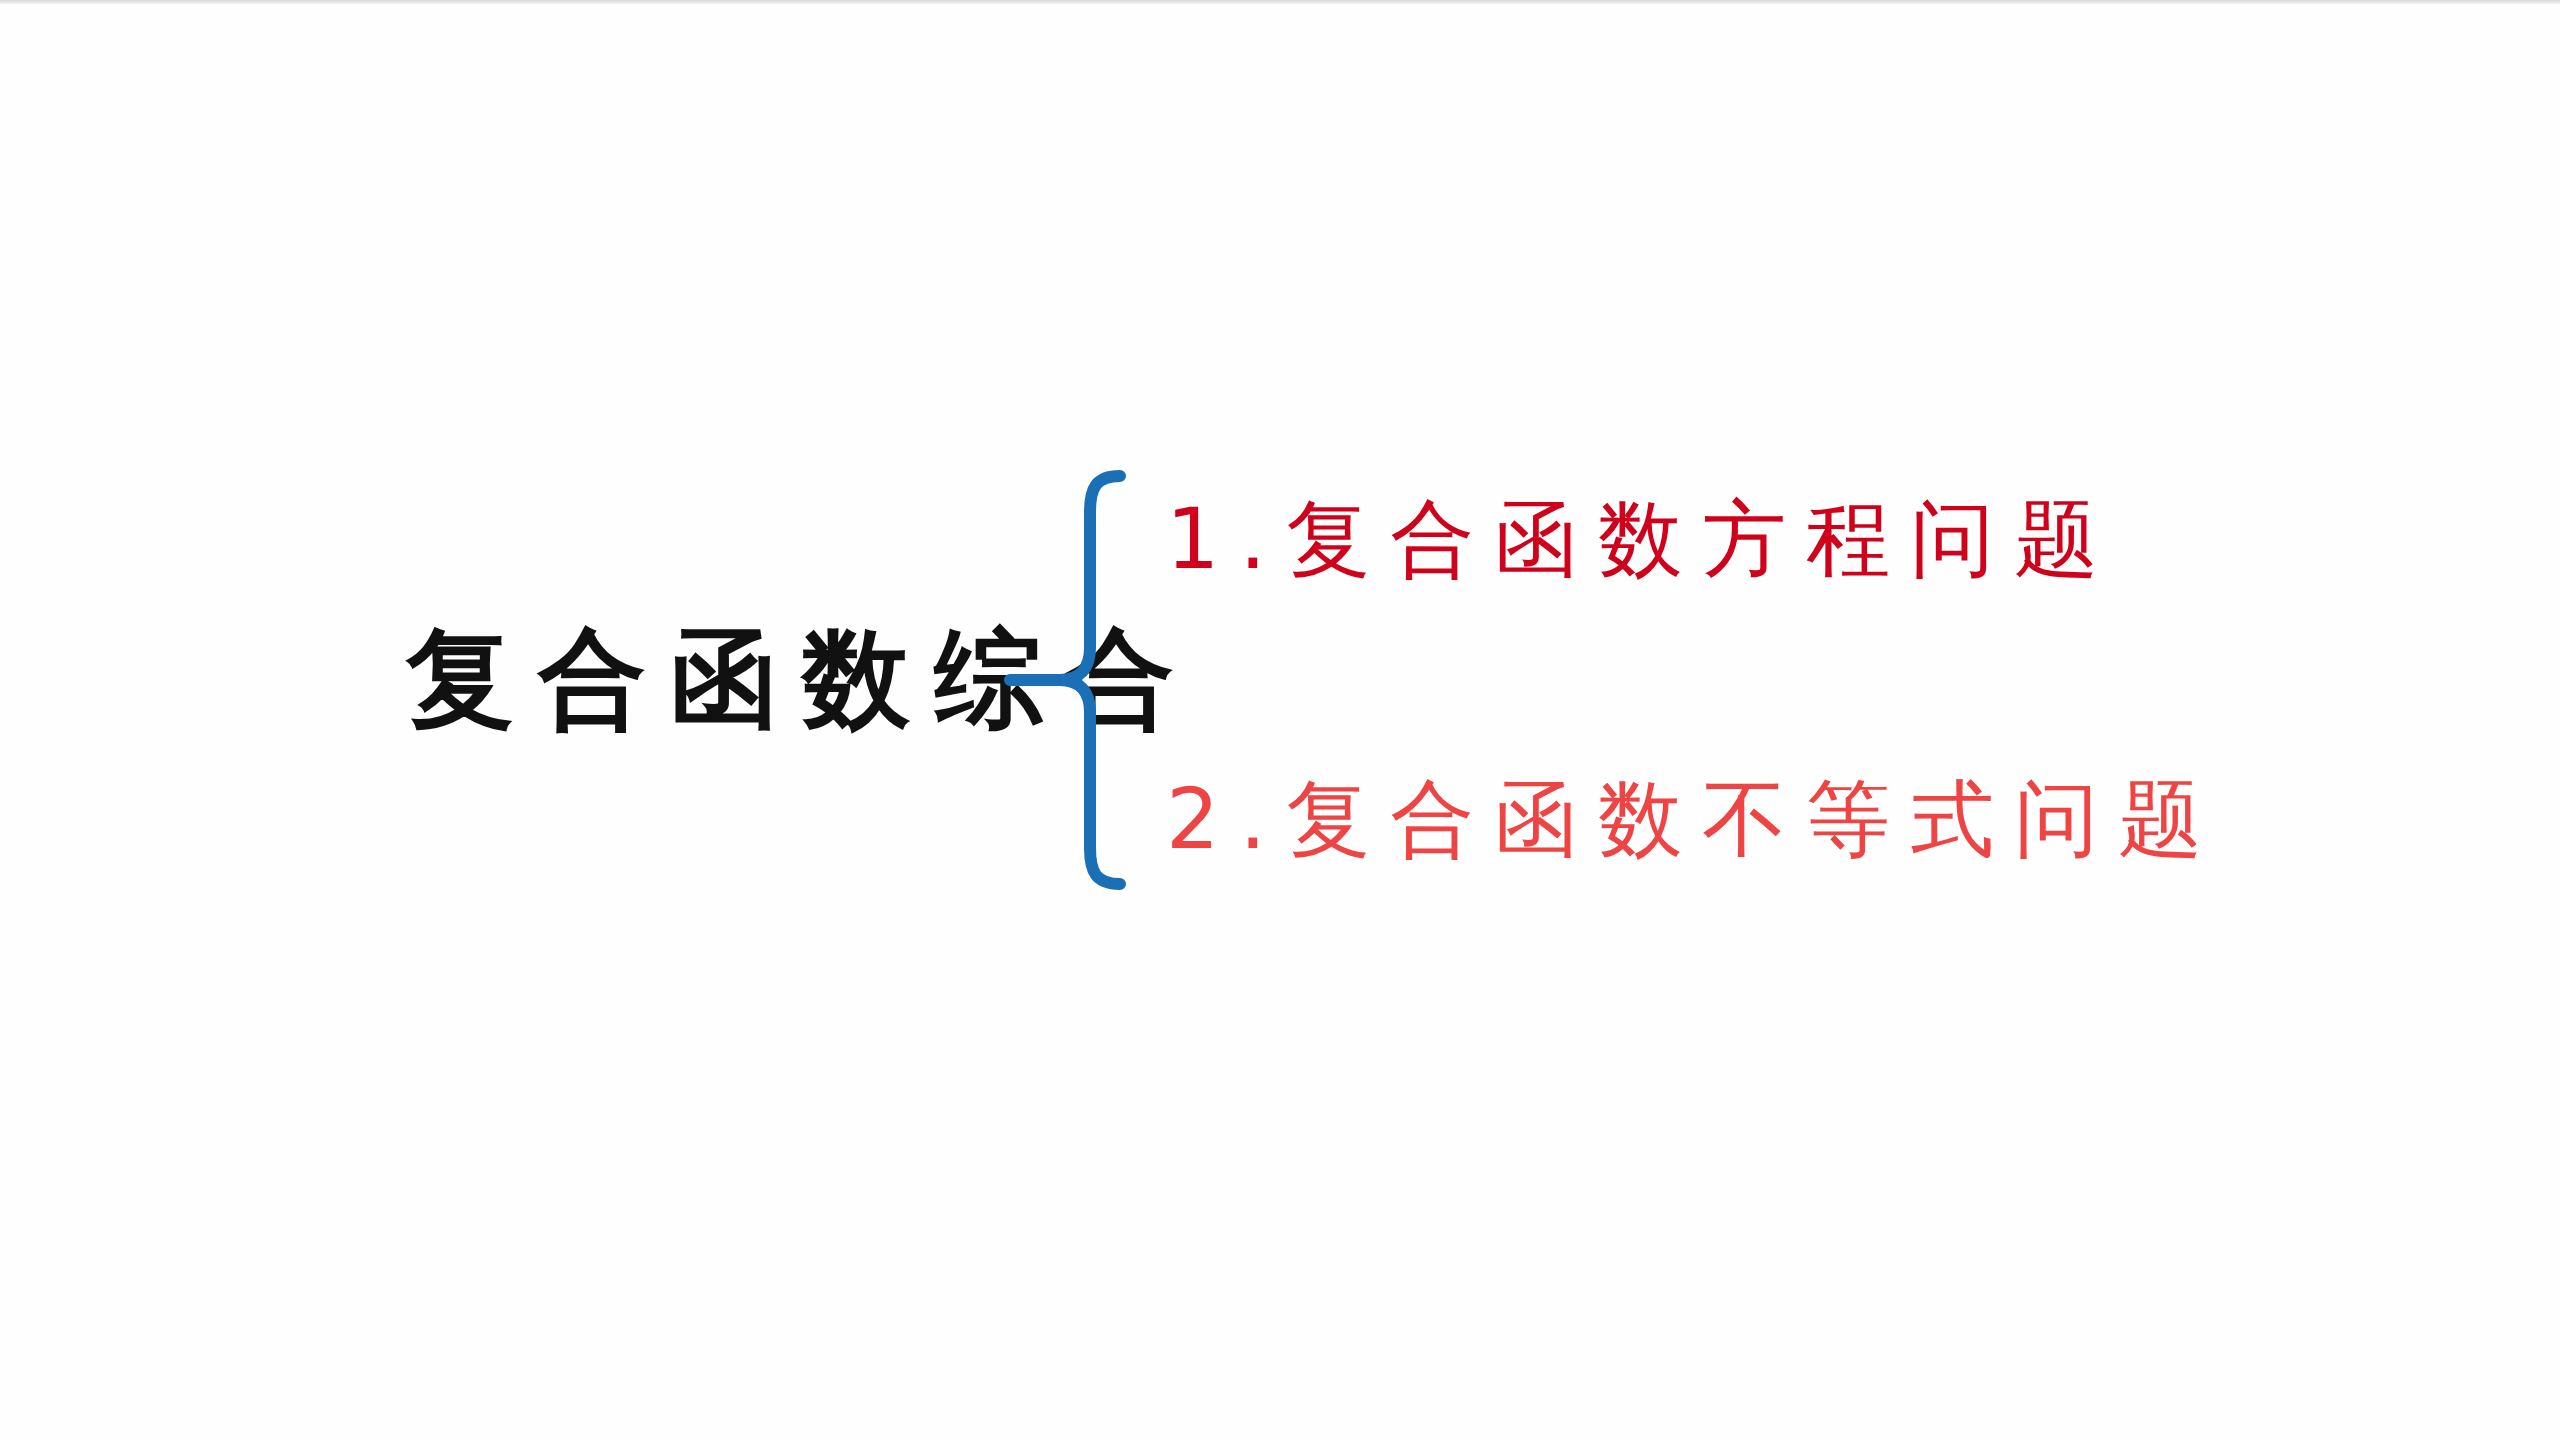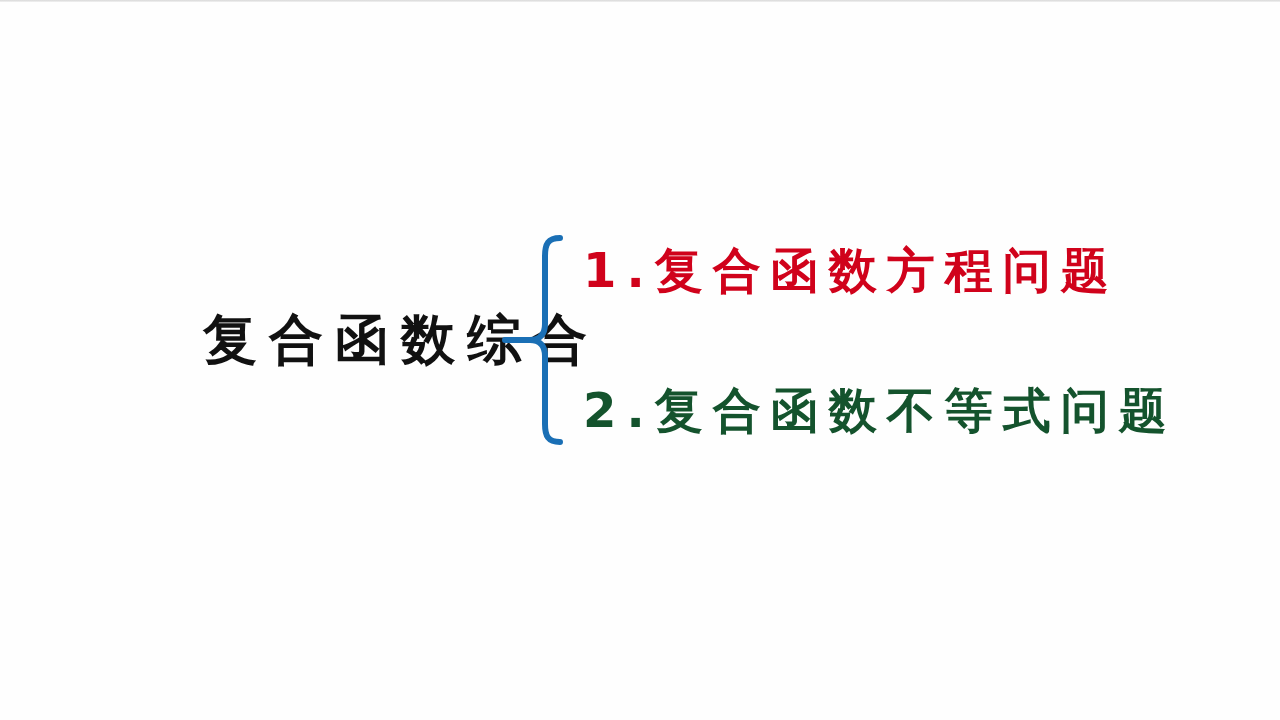--- a/index.html
+++ b/index.html
@@ -32,34 +32,34 @@
     .brace {
       position: absolute;
       left: 500px;
       top: 232px;
       width: 70px;
       height: 216px;
     }
     .branch {
       position: absolute;
       left: 583px;
-      font-size: 48px;
+      font-size: 42px;
       line-height: 52px;
       letter-spacing: 10px;
-      font-weight: bold;
+      font-weight: normal;
       white-space: nowrap;
     }
     .branch-1 { top: 244px; }
     .branch-2 { top: 384px; }
   </style>
 </head>
 <body style="background: rgb(254, 254, 254);">
 
 <div class="top-rule"></div>
 
 <div class="root-label" style="color: rgb(17, 17, 17);">复合函数综合</div>
 
 <svg class="brace" viewBox="0 0 70 216">
   <path id="brace-path" d="M60 6 C 48 6, 45 12, 45 24 L 45 92 C 45 102, 40 108, 30 108 L 5 108 M30 108 C 40 108, 45 114, 45 124 L 45 192 C 45 204, 48 210, 60 210" fill="none" stroke="#1a6fb5" stroke-width="6" stroke-linecap="round" stroke-linejoin="round"></path>
 </svg>
 
 <div class="branch branch-1" style="color: rgb(208, 2, 27);">1.复合函数方程问题</div>
-<div class="branch branch-2" style="color: #14532d;">2.复合函数不等式问题</div>
+<div class="branch branch-2" style="color: #ef4444;">2.复合函数不等式问题</div>
 
 </body></html>

